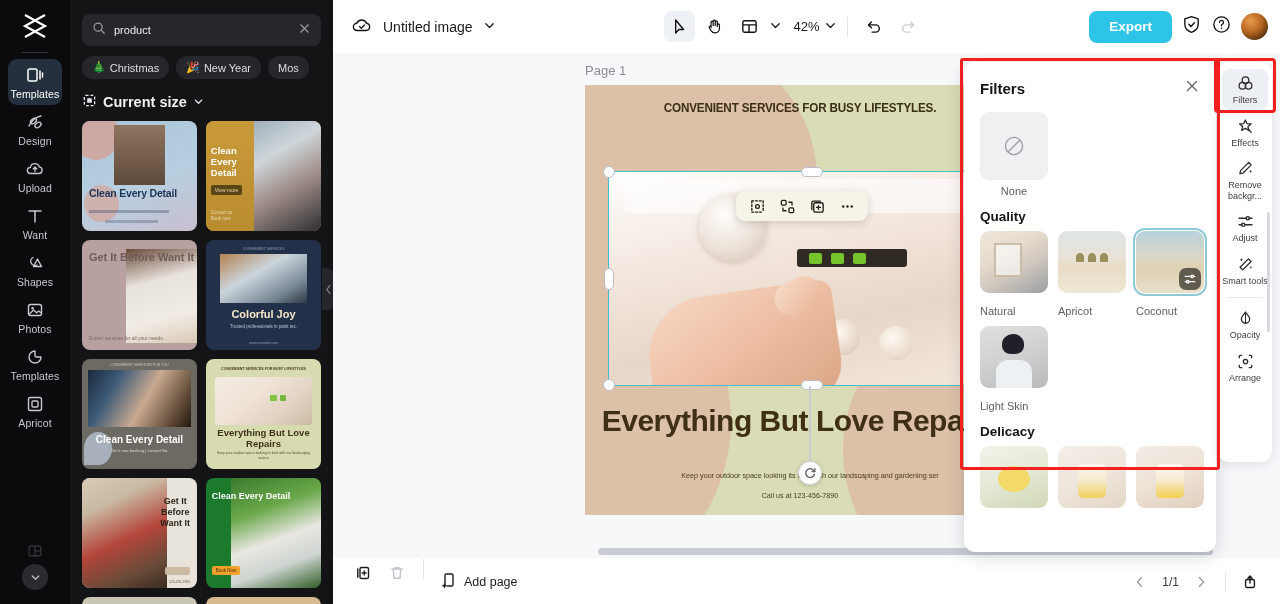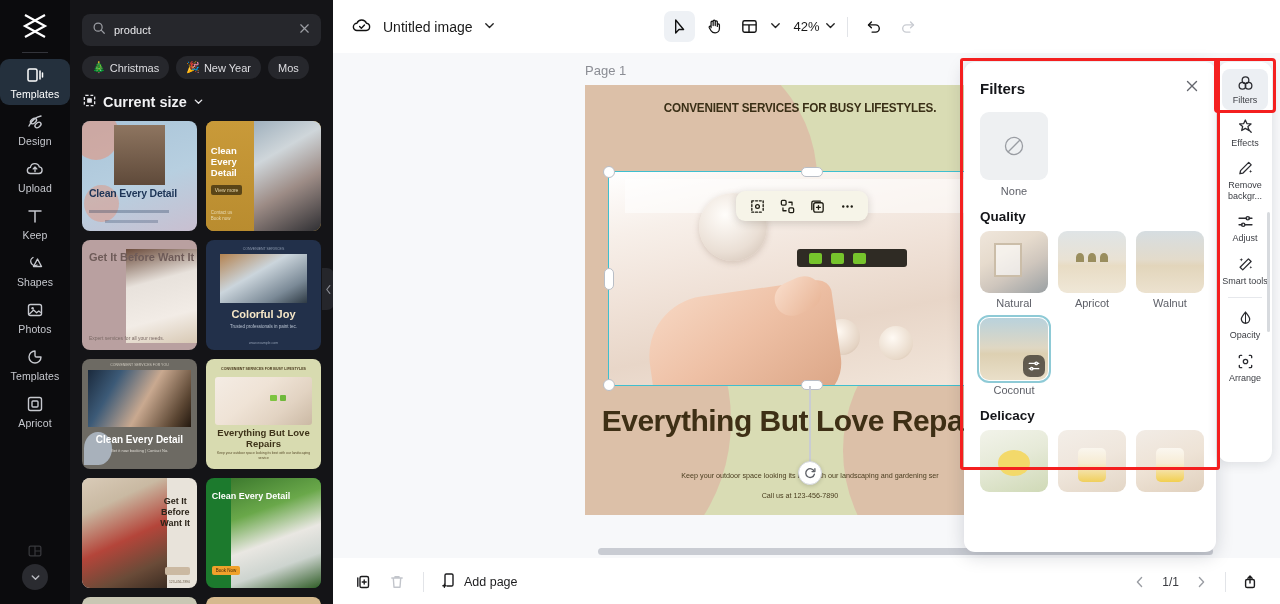--- a/index.html
+++ b/index.html
@@ -13,21 +13,21 @@
 
   
   .rail {
     width: 70px; height: 604px; background: #0b0b0d;
     display: flex; flex-direction: column; align-items: center;
     padding-top: 6px; flex: none; position: relative;
   }
   .logo { width: 42px; height: 40px; display: flex; align-items: center; justify-content: center; margin-bottom: 4px;}
   .rail-divider { width: 26px; height: 1px; background: #33343a; margin: 2px 0 6px; }
   .rail-item {
-    width: 70px; padding: 6px 0 5px; border-radius: 9px;
+    width: 54px; padding: 6px 0 5px; border-radius: 9px;
     display: flex; flex-direction: column; align-items: center; gap: 3px;
     color: #c7c9cf; cursor: pointer; margin-bottom: 1px;
   }
   .rail-item.active { background: #24303d; color: #fff; }
   .rail-item .lbl { font-size: 10.5px; line-height: 12px; letter-spacing: .1px; }
   .rail-item svg { display: block; }
   .rail-more {
     position: absolute; bottom: 14px; left: 50%; transform: translateX(-50%);
     width: 26px; height: 26px; border-radius: 50%; background: #2a2b30;
     display: flex; align-items: center; justify-content: center; cursor: pointer;
@@ -208,21 +208,21 @@
   .float-tools {
     position:absolute; left: 403px; top: 138px; height:30px; background:#f6f4e8;
     border-radius: 9px; display:flex; align-items:center; gap: 4px; padding: 0 8px;
     box-shadow: 0 2px 8px rgba(40,35,20,.18); z-index:4;
   }
   .ft-btn { width:26px; height:24px; display:flex; align-items:center; justify-content:center; cursor:pointer; color:#1d1b12;}
 
   .hscroll { position:absolute; left:265px; bottom:3px; width:615px; height:7px; background:#c9ccd3; border-radius:4px; cursor:pointer;}
 
   
-  .bottombar { height:46px; background:#fff; display:flex; align-items:center; padding: 0 16px; gap: 6px; flex:none; border-top:1px solid #fff; }
+  .bottombar { height:46px; background:#fff; display:flex; padding: 0 16px; gap: 6px; flex:none; border-top:1px solid #fff; }
   .bb-btn { width:28px; height:28px; display:flex; align-items:center; justify-content:center; cursor:pointer; color:#1c1c1e;}
   .bb-btn.dim { color:#c2c5cb; }
   .addpage { display:flex; align-items:center; gap:6px; font-size:12.5px; color:#1c1c1e; cursor:pointer; padding-left:4px;}
   .bb-right { margin-left:auto; display:flex; align-items:center; gap:4px; }
   .pg { font-size:12px; color:#3a3b40; padding: 0 4px;}
 
   
   .filters {
     position:absolute; right: 64px; top: 62px; width: 252px; height: 490px;
     background:#fff; border-radius: 11px; box-shadow: 0 4px 18px rgba(20,24,40,.17);
@@ -235,21 +235,21 @@
   .none-tile {
     width:68px; height:68px; border-radius:9px; background:#eef0f2;
     display:flex; align-items:center; justify-content:center; cursor:pointer; margin-top:4px;
   }
   .cap { font-size:11px; color:#5f6169; text-align:center; width:68px; margin-top:5px; }
   .sec-title { font-size:13.5px; font-weight:bold; color:#15161a; margin: 12px 0 7px; }
   .f-grid { display:grid; grid-template-columns: repeat(3, 68px); gap: 9px 10px; }
   .f-item { width:68px; cursor:pointer; }
   .f-thumb { width:68px; height:62px; border-radius:9px; overflow:hidden; position:relative; }
   .f-item.selected .f-thumb { outline: 2px solid #8ecad6; outline-offset: 1px; }
-  .f-cap { font-size:11px; color:#5f6169; text-align:center; margin-top:4px; white-space:nowrap; overflow:hidden; }
+  .f-cap { font-size:11px; color:#5f6169; text-align:left; margin-top:12px; white-space:nowrap; overflow:hidden; }
   .adj-badge {
     position:absolute; right:3px; bottom:3px; width:22px; height:22px; border-radius:7px;
     background: rgba(60,55,48,.78); display:flex; align-items:center; justify-content:center; color:#fff;
   }
   .th-natural { background: linear-gradient(150deg,#efe6db 0%,#e6dbcd 35%,#cfc6bd 62%,#9aa0a3 100%); }
   .th-natural::after{ content:""; position:absolute; left:14px; top:12px; width:24px; height:30px; background:rgba(255,255,255,.6); border:2px solid #cbbda8;}
   .th-desert { background: linear-gradient(180deg,#dfe4e6 0%,#e9e2d4 46%,#e8dcc4 56%,#efe7d7 100%); }
   .th-desert .tree { position:absolute; top:22px; width:8px; height:9px; background:#9a8e5e; border-radius:50% 50% 0 0;}
   .th-desert2 { background: linear-gradient(180deg,#d6dde1 0%,#e3dbcb 46%,#e2d5bb 56%,#ece2cf 100%); }
   .th-desert3 { background: linear-gradient(180deg,#b9d2dc 0%,#dfd7c3 48%,#ddd0b2 58%,#e9dfc9 100%); }
@@ -320,21 +320,21 @@
       <svg width="20" height="20" viewBox="0 0 20 20" fill="none">
           <path d="M5.5 14.5h8.5a3.3 3.3 0 0 0 .3-6.55A4.6 4.6 0 0 0 5.4 8.3 2.9 2.9 0 0 0 5.5 14.5z" stroke="currentColor" stroke-width="1.35"></path>
           <path d="M10 12.6V8.3M8.2 9.9 10 8.1l1.8 1.8" stroke="currentColor" stroke-width="1.35" stroke-linecap="round" stroke-linejoin="round"></path>
         </svg>
       <span class="lbl">Upload</span>
     </div>
     <div class="rail-item">
       <svg width="20" height="20" viewBox="0 0 20 20" fill="none">
           <path d="M4 5h12M10 5v11" stroke="currentColor" stroke-width="1.5" stroke-linecap="round"></path>
         </svg>
-      <span class="lbl">Keep</span>
+      <span class="lbl">Want</span>
     </div>
     <div class="rail-item">
       <svg width="20" height="20" viewBox="0 0 20 20" fill="none">
           <path d="M8 4.5A4.2 4.2 0 1 0 12 12" stroke="currentColor" stroke-width="1.4" stroke-linecap="round"></path>
           <path d="M12.5 6 16.5 13.5h-8z" stroke="currentColor" stroke-width="1.4" stroke-linejoin="round"></path>
         </svg>
       <span class="lbl">Shapes</span>
     </div>
     <div class="rail-item">
       <svg width="20" height="20" viewBox="0 0 20 20" fill="none">
@@ -536,20 +536,37 @@
             </svg>
         </div>
         <div class="tb-btn">
           <svg width="19" height="19" viewBox="0 0 20 20" fill="none">
               <path d="M14.8 8.3H7.7a3.8 3.8 0 0 0 0 7.6h3.8" stroke="#c9ccd2" stroke-width="1.45" stroke-linecap="round"></path>
               <path d="M12.2 5.3l3.1 3.05-3.1 3.05" stroke="#c9ccd2" stroke-width="1.45" stroke-linecap="round" stroke-linejoin="round"></path>
             </svg>
         </div>
       </div>
 
+      <div class="tb-right">
+        <button class="export">Export</button>
+        <span>
+          <svg width="21" height="21" viewBox="0 0 22 22" fill="none">
+              <path d="M11 2.8 18 5.2v5.4c0 4-2.9 7.3-7 8.6-4.1-1.3-7-4.6-7-8.6V5.2z" stroke="#111" stroke-width="1.45" stroke-linejoin="round"></path>
+              <path d="M8.2 10.8 10.4 13l3.6-3.8" stroke="#111" stroke-width="1.45" stroke-linecap="round" stroke-linejoin="round"></path>
+            </svg>
+        </span>
+        <span>
+          <svg width="21" height="21" viewBox="0 0 22 22" fill="none">
+              <circle cx="11" cy="11" r="8" stroke="#111" stroke-width="1.4"></circle>
+              <path d="M8.9 8.8a2.1 2.1 0 1 1 2.6 2.1c-.4.13-.5.5-.5.9v.5" stroke="#111" stroke-width="1.35" stroke-linecap="round"></path>
+              <circle cx="11" cy="15" r=".85" fill="#111"></circle>
+            </svg>
+        </span>
+        <div class="avatar"></div>
+      </div>
     </div>
 
     <div class="canvas-area">
       <div class="page-label">Page 1</div>
 
       <div class="artboard">
         <div class="ab-bg1"></div>
           <div class="ab-bg2"></div>
           <div class="ab-bg3"></div>
         <div class="ab-head">CONVENIENT SERVICES FOR BUSY LIFESTYLES.</div>
@@ -688,37 +705,37 @@
             <div class="f-cap">Natural</div>
           </div>
           <div class="f-item">
             <div class="f-thumb th-desert">
                 <span class="tree" style="left:18px"></span>
                 <span class="tree" style="left:30px"></span>
                 <span class="tree" style="left:42px"></span>
               </div>
             <div class="f-cap">Apricot</div>
           </div>
-          <div class="f-item">
-            <div class="f-thumb th-desert2"><span class="tree" style="left:18px"></span><span class="tree" style="left:30px"></span><span class="tree" style="left:42px"></span></div>
-            <div class="f-cap">Walnut</div>
-          </div>
           <div class="f-item selected">
             <div class="f-thumb th-desert3">
               <span class="tree" style="left:12px"></span><span class="tree" style="left:24px"></span><span class="tree" style="left:36px"></span>
               <span class="adj-badge">
                 <svg width="14" height="14" viewBox="0 0 16 16" fill="none">
                     <path d="M2.5 5h7M11.5 5h2M2.5 11h2M6.5 11h7" stroke="#fff" stroke-width="1.3" stroke-linecap="round"></path>
                     <circle cx="10.6" cy="5" r="1.5" stroke="#fff" stroke-width="1.3"></circle>
                     <circle cx="5.4" cy="11" r="1.5" stroke="#fff" stroke-width="1.3"></circle>
                   </svg>
               </span>
             </div>
             <div class="f-cap">Coconut</div>
           </div>
+          <div class="f-item">
+            <div class="f-thumb th-skin"></div>
+            <div class="f-cap">Light Skin</div>
+          </div>
         </div>
 
         <div class="sec-title">Delicacy</div>
         <div class="f-grid">
           <div class="f-item">
               <div class="f-thumb th-cake1"></div>
             </div>
           <div class="f-item">
               <div class="f-thumb th-cake2"></div>
             </div>

